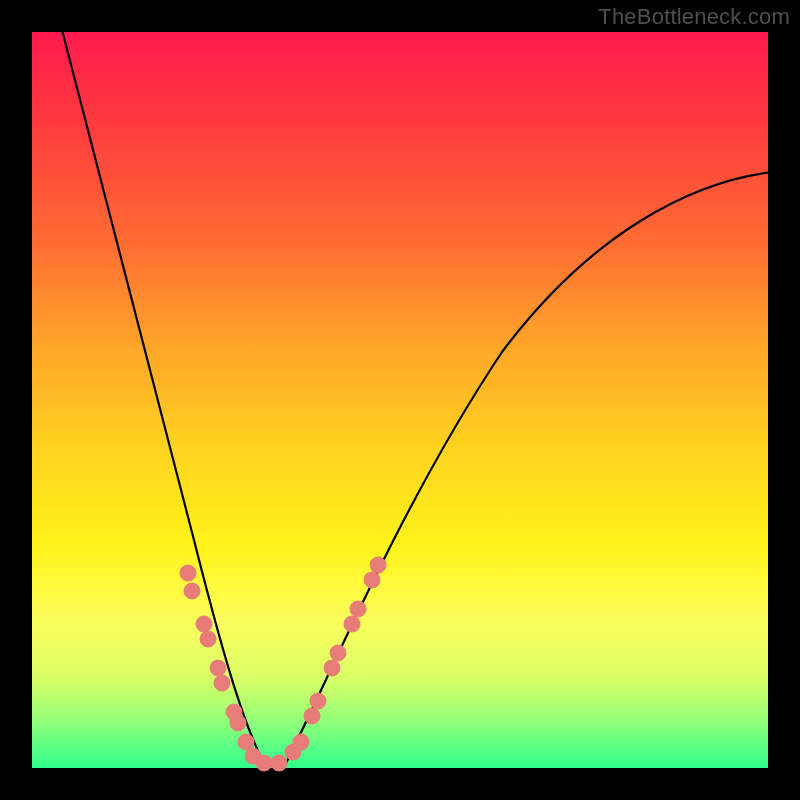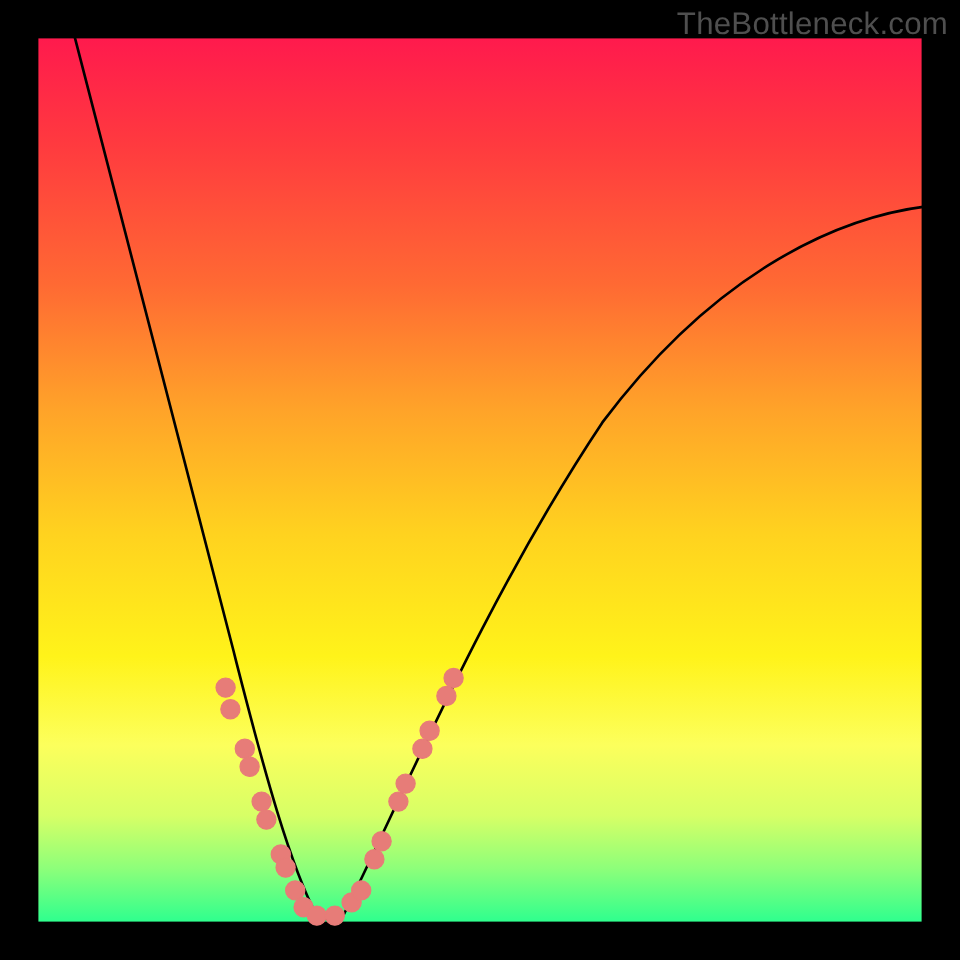--- a/index.html
+++ b/index.html
@@ -32,21 +32,21 @@
       #fcff5c 80%,
       #d7ff66 88%,
       #8dff7a 94%,
       #2fff8e 100%);
   }
   .watermark {
     position: absolute;
     top: 4px;
     right: 10px;
     color: #4f4f4f;
-    font-size: 26px;
+    font-size: 22px;
     font-weight: 400;
     letter-spacing: 0.2px;
     user-select: none;
   }
   svg.curve {
     position: absolute;
     inset: 0;
     width: 100%;
     height: 100%;
     overflow: visible;

